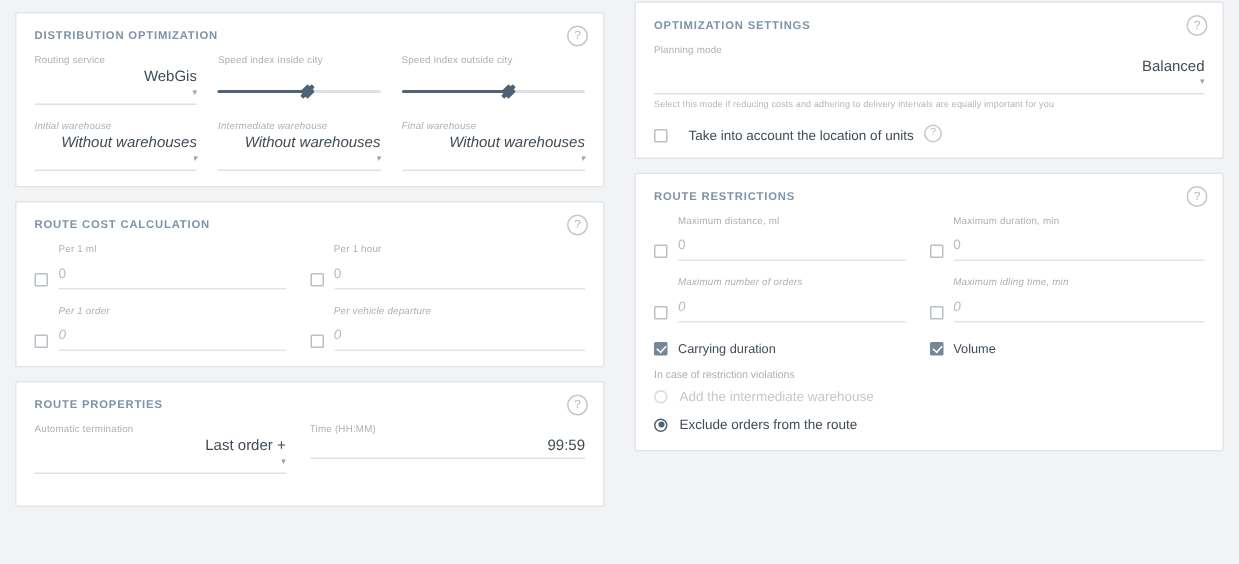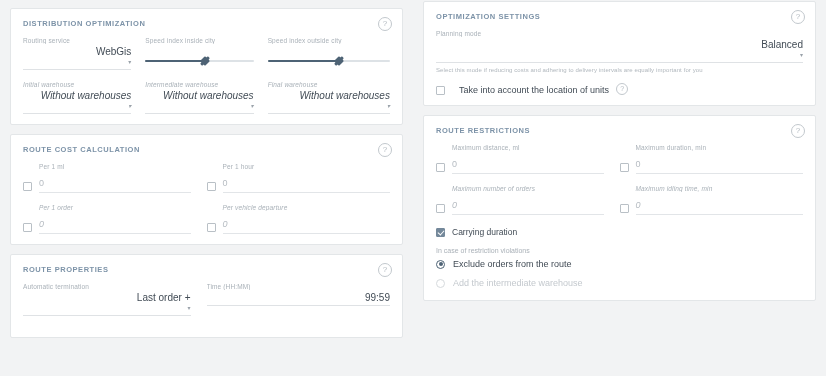--- a/index.html
+++ b/index.html
@@ -435,31 +435,35 @@
             </div>
           </div>
         </div>
       </div>
 
       <div class="cbrow">
         <div class="item">
           <div class="cbox checked" style="margin-bottom:0;"></div>
           <span class="lbl">Carrying duration</span>
         </div>
+        <div class="item">
+          <div class="cbox checked" style="margin-bottom:0;"></div>
+          <span class="lbl">Volume</span>
+        </div>
       </div>
 
       <div class="radio-group">
         <div class="radio-title">In case of restriction violations</div>
+
+        <div class="radio">
+          <div class="rdot dis"></div>
+          <span class="rlabel dis">Add the intermediate warehouse</span>
+        </div>
 
         <div class="radio">
           <div class="rdot sel"></div>
           <span class="rlabel">Exclude orders from the route</span>
         </div>
 
-        <div class="radio">
-          <div class="rdot dis"></div>
-          <span class="rlabel dis">Add the intermediate warehouse</span>
-        </div>
-
       </div>
     </div>
   </div>
 </div>
 
 </body></html>

